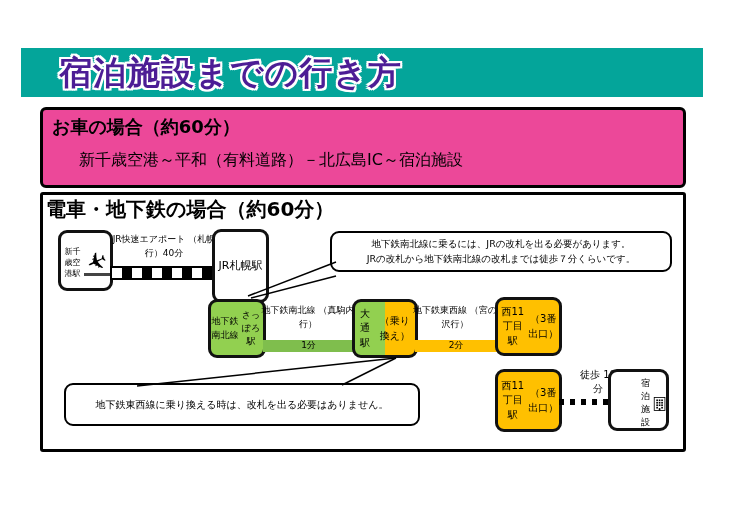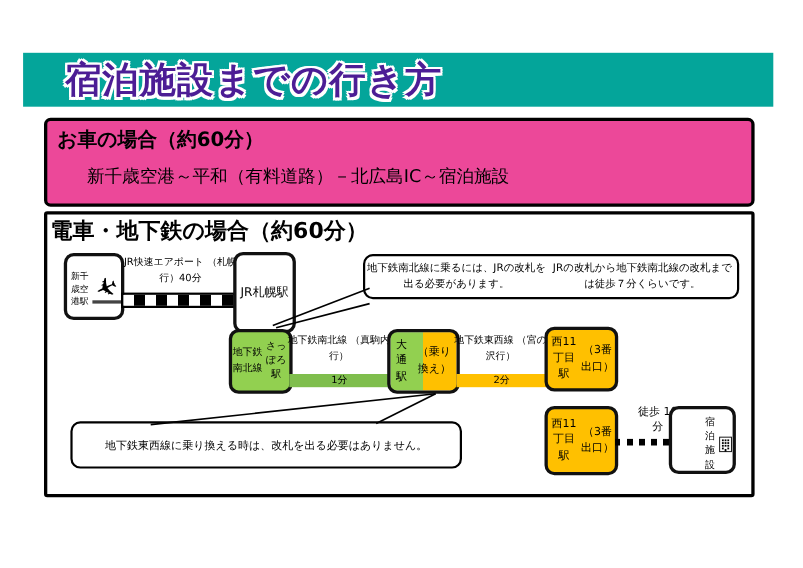--- a/index.html
+++ b/index.html
@@ -69,21 +69,21 @@
   .dur-namboku { left:263px; top:339px; width:91px; }
   .dur-tozai { left:415px; top:339px; width:82px; }
 
   .walk-label { position:absolute; left:567px; top:368px; width:38px;
     font-size:10px; line-height:1.4; text-align:center;margin-left:12px; }
   .walk-dots { position:absolute; left:559px; top:399px; width:50px; height:6px;
     background:repeating-linear-gradient(90deg,#000 0 5px,transparent 5px 11px); }
 
   
   .note { position:absolute; border:2px solid #000; border-radius:9px; background:#fff;
-    display:flex; flex-direction:row; align-items:center; justify-content:center;
+    display:flex; flex-direction:column; align-items:center; justify-content:center;
     text-align:center; }
   .note-top { left:330px; top:231px; width:342px; height:41px; font-size:9.5px; line-height:1.5; }
   .note-bottom { left:64px; top:383px; width:356px; height:43px; font-size:10px; }
 
   .tails { position:absolute; left:0; top:0; width:730px; height:516px; pointer-events:none; }
 
   
   .bld { margin-top:2px; }
 </style>
 </head>

